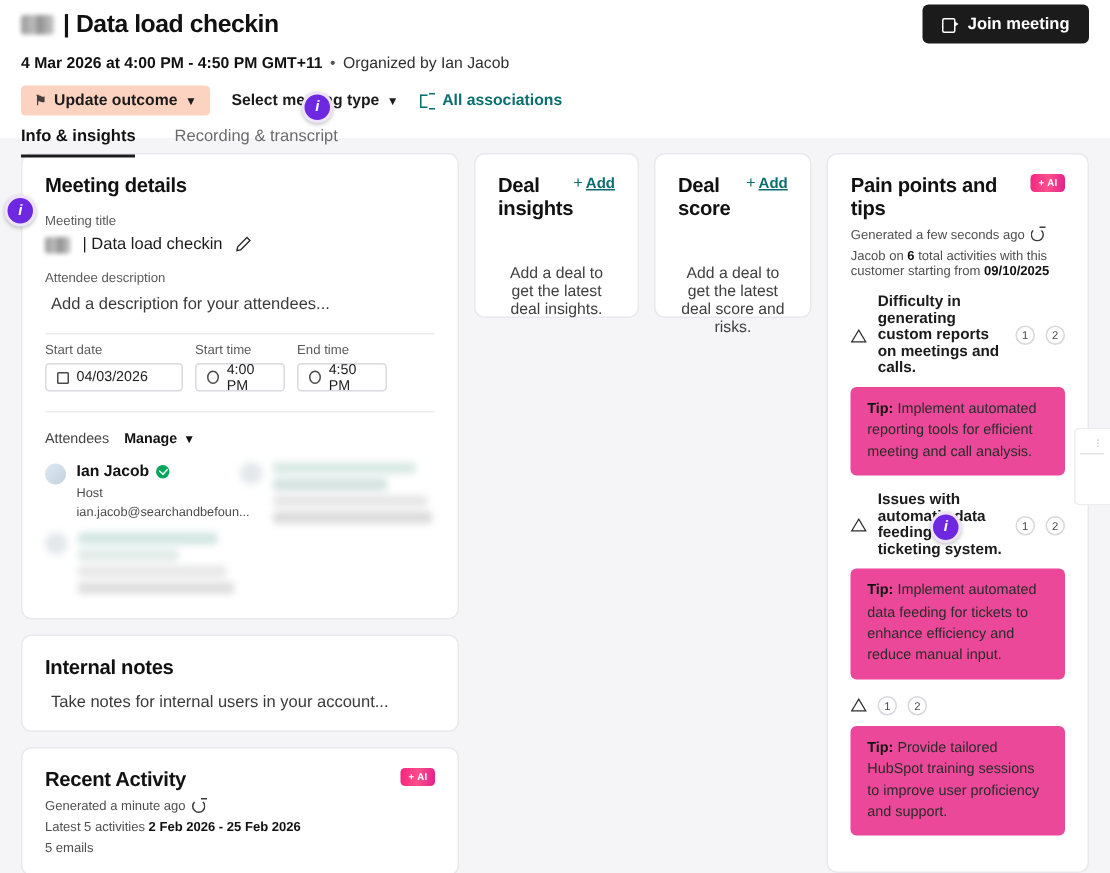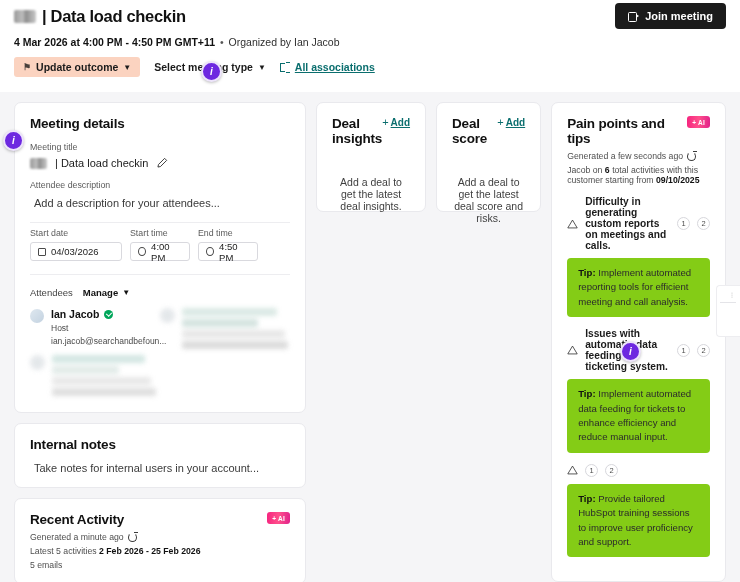--- a/index.html
+++ b/index.html
@@ -68,21 +68,21 @@
   .caret { font-size: 8px; }
   .meeting-type {
     font-size:10.5px; font-weight:700; color:#1b1b1b;
     display:flex; align-items:center; gap:5px; cursor:pointer;
     background:none; border:none; font-family:"Liberation Sans", sans-serif;
   }
   .assoc {
     font-size:10.5px; font-weight:700; color:#0a6e6e;
     display:flex; align-items:center; gap:5px; cursor:pointer;
   }
-  .assoc .lbl { text-decoration: underline; }
+  .assoc .lbl { }
   .assoc-icon { width:10px; height:10px; position:relative; display:inline-block;}
   .assoc-icon::before{ content:""; position:absolute; left:0; top:1px; width:4px; height:7px;
      border-left:1.3px solid #0a6e6e; border-top:1.3px solid #0a6e6e; border-bottom:1.3px solid #0a6e6e;}
   .assoc-icon::after{ content:""; position:absolute; right:0; top:0; width:4px; height:9px;
      border-top:1.3px solid #0a6e6e; border-bottom:1.3px solid #0a6e6e;}
 
   .tabs { display:flex; gap: 26px; margin-top: 8px; position:relative; }
   .tab { font-size: 11px; padding-bottom: 6px; cursor:pointer; color:#6b6b6b; font-weight:500;}
   .tab.active { color:#111; font-weight:700; border-bottom: 2.5px solid #1b1b1b; }
 
@@ -166,21 +166,21 @@
 
   .pain-item { display:flex; align-items:center; gap:7px; margin-top:11px; }
   .warn-icon { width:11px;height:10px;flex:none; }
   .pain-text { font-size:10.2px; font-weight:700; color:#1b1b1b; }
   .num-badge {
     width:13px;height:13px;border-radius:50%;border:1px solid #d7d7dc;
     font-size:7.5px; color:#4a4a4a; display:flex;align-items:center;justify-content:center;
     cursor:pointer; flex:none;
   }
   .tip-box {
-    background:#84cc16; border-radius:4px; margin-top:7px;
+    background:#ec4899; border-radius:4px; margin-top:7px;
     padding: 8px 11px; font-size:9.6px; color:#2b2b2b; line-height:1.5;
   }
   .tip-box b { color:#111; }
 
   
   .cursor-badge {
     position:absolute; width:21px;height:21px;border-radius:50%;
     background:#6d28e0; color:#fff;
     display:flex;align-items:center;justify-content:center;
     font-size:10px; font-weight:700; font-style:italic;
@@ -229,20 +229,24 @@
       <button class="meeting-type">
         <span>Select meeting type</span>
         <span class="caret">▼</span>
       </button>
       <div class="assoc">
         <span class="assoc-icon"></span>
         <span class="lbl">All associations</span>
       </div>
     </div>
 
+    <div class="tabs">
+      <div class="tab active">Info &amp; insights</div>
+      <div class="tab">Recording &amp; transcript</div>
+    </div>
   </div>
 
   <div class="body">
 
     <div class="col-left">
 
       <div class="card">
         <div class="card-title">Meeting details</div>
 
         <div class="field-label">Meeting title</div>

